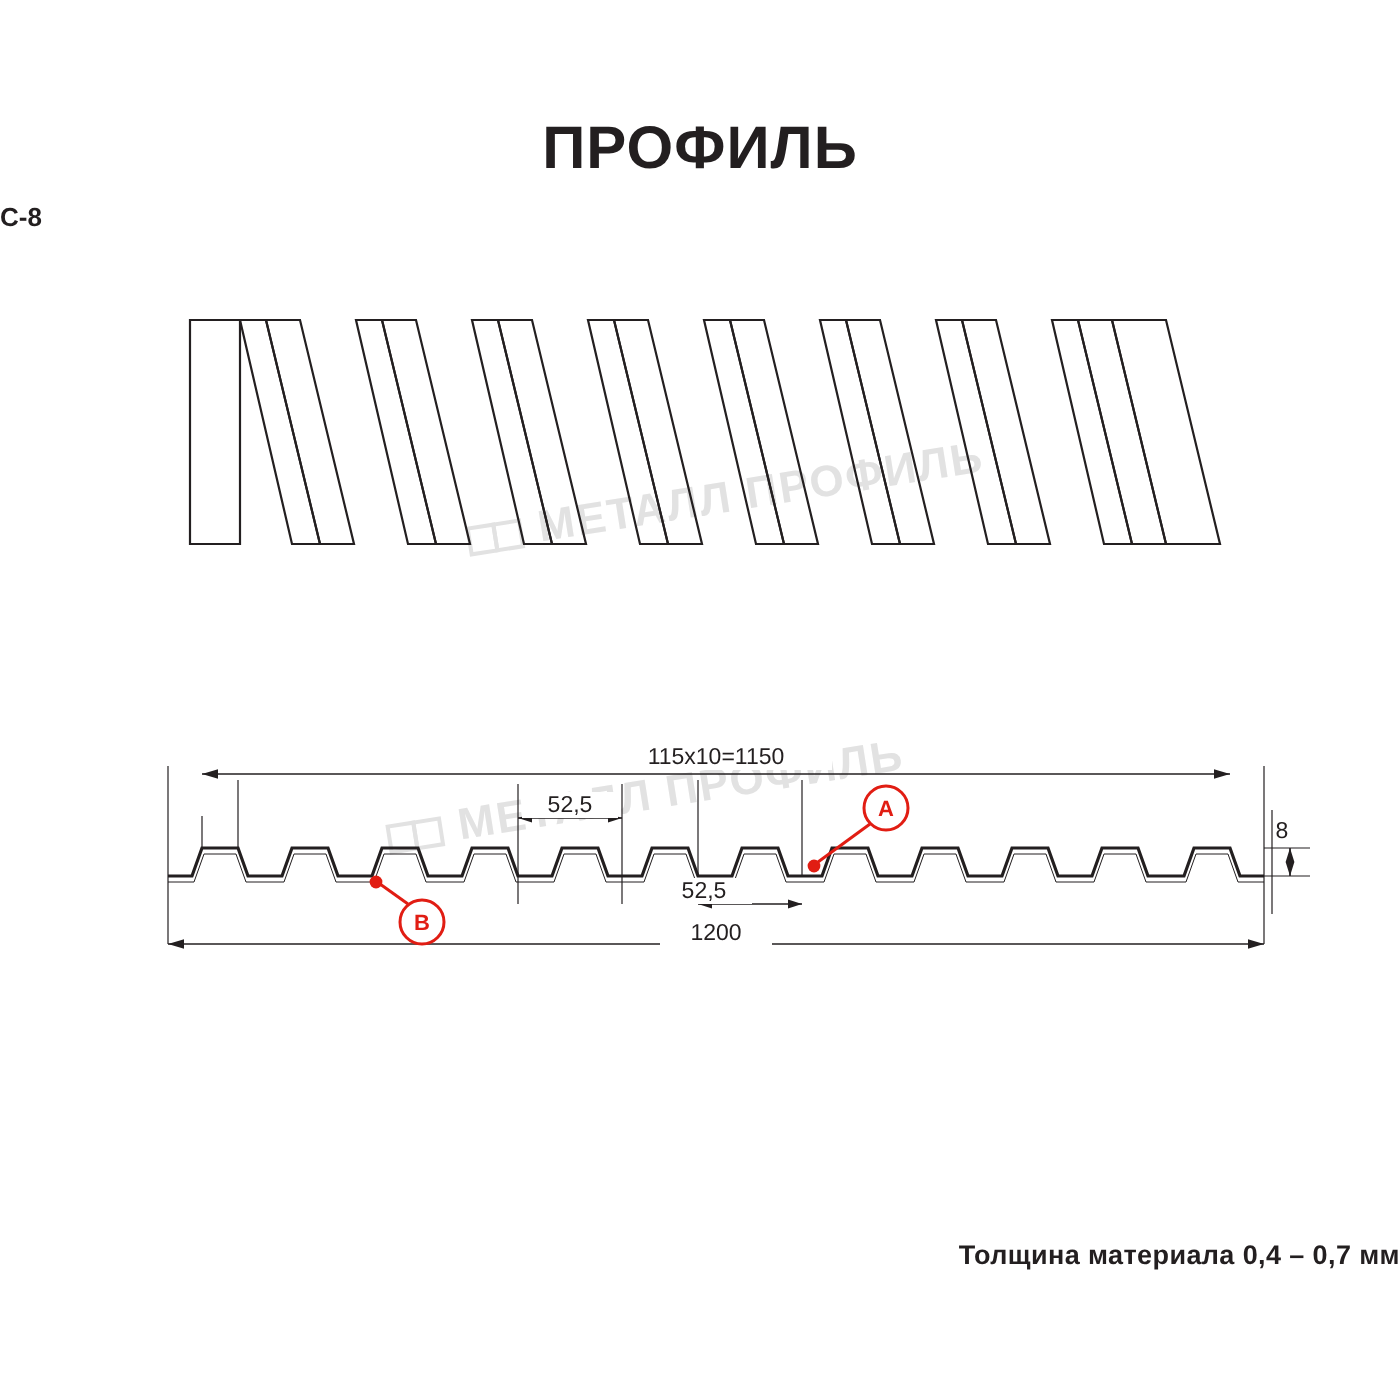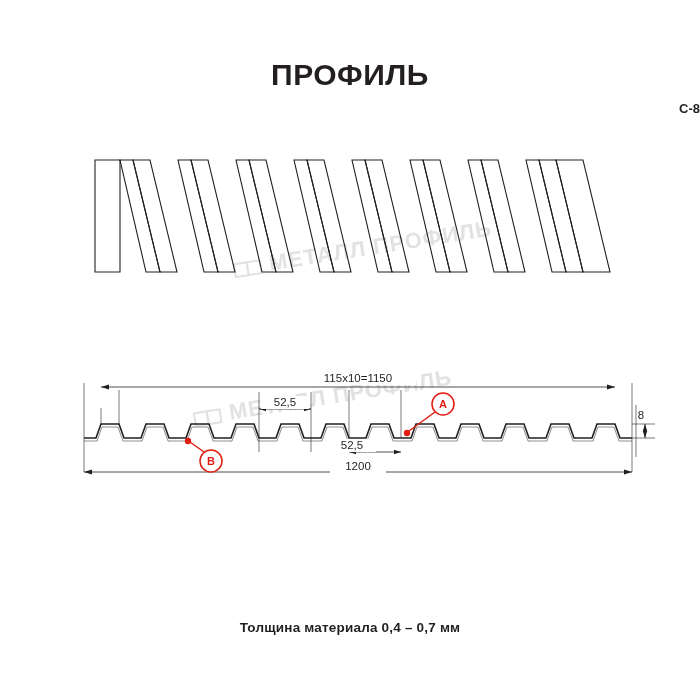--- a/index.html
+++ b/index.html
@@ -30,31 +30,31 @@
     font-size: 30px;
     font-weight: bold;
     letter-spacing: 0.5px;
     color: #231f20;
   }
   .subtitle {
     position: absolute;
     top: 101px;
     left: 0;
     width: 700px;
-    text-align: right;
+    text-align: left;
     font-size: 13px;
     font-weight: bold;
     color: #231f20;
   }
   .footnote {
     position: absolute;
     top: 620px;
     left: 0;
     width: 700px;
-    text-align: center;
+    text-align: right;
     font-size: 13.5px;
     font-weight: bold;
     letter-spacing: 0.2px;
     color: #231f20;
   }
   .wm {
     position: absolute;
     font-family: "Liberation Sans", sans-serif;
     color: #e2e2e2;
     font-weight: bold;

